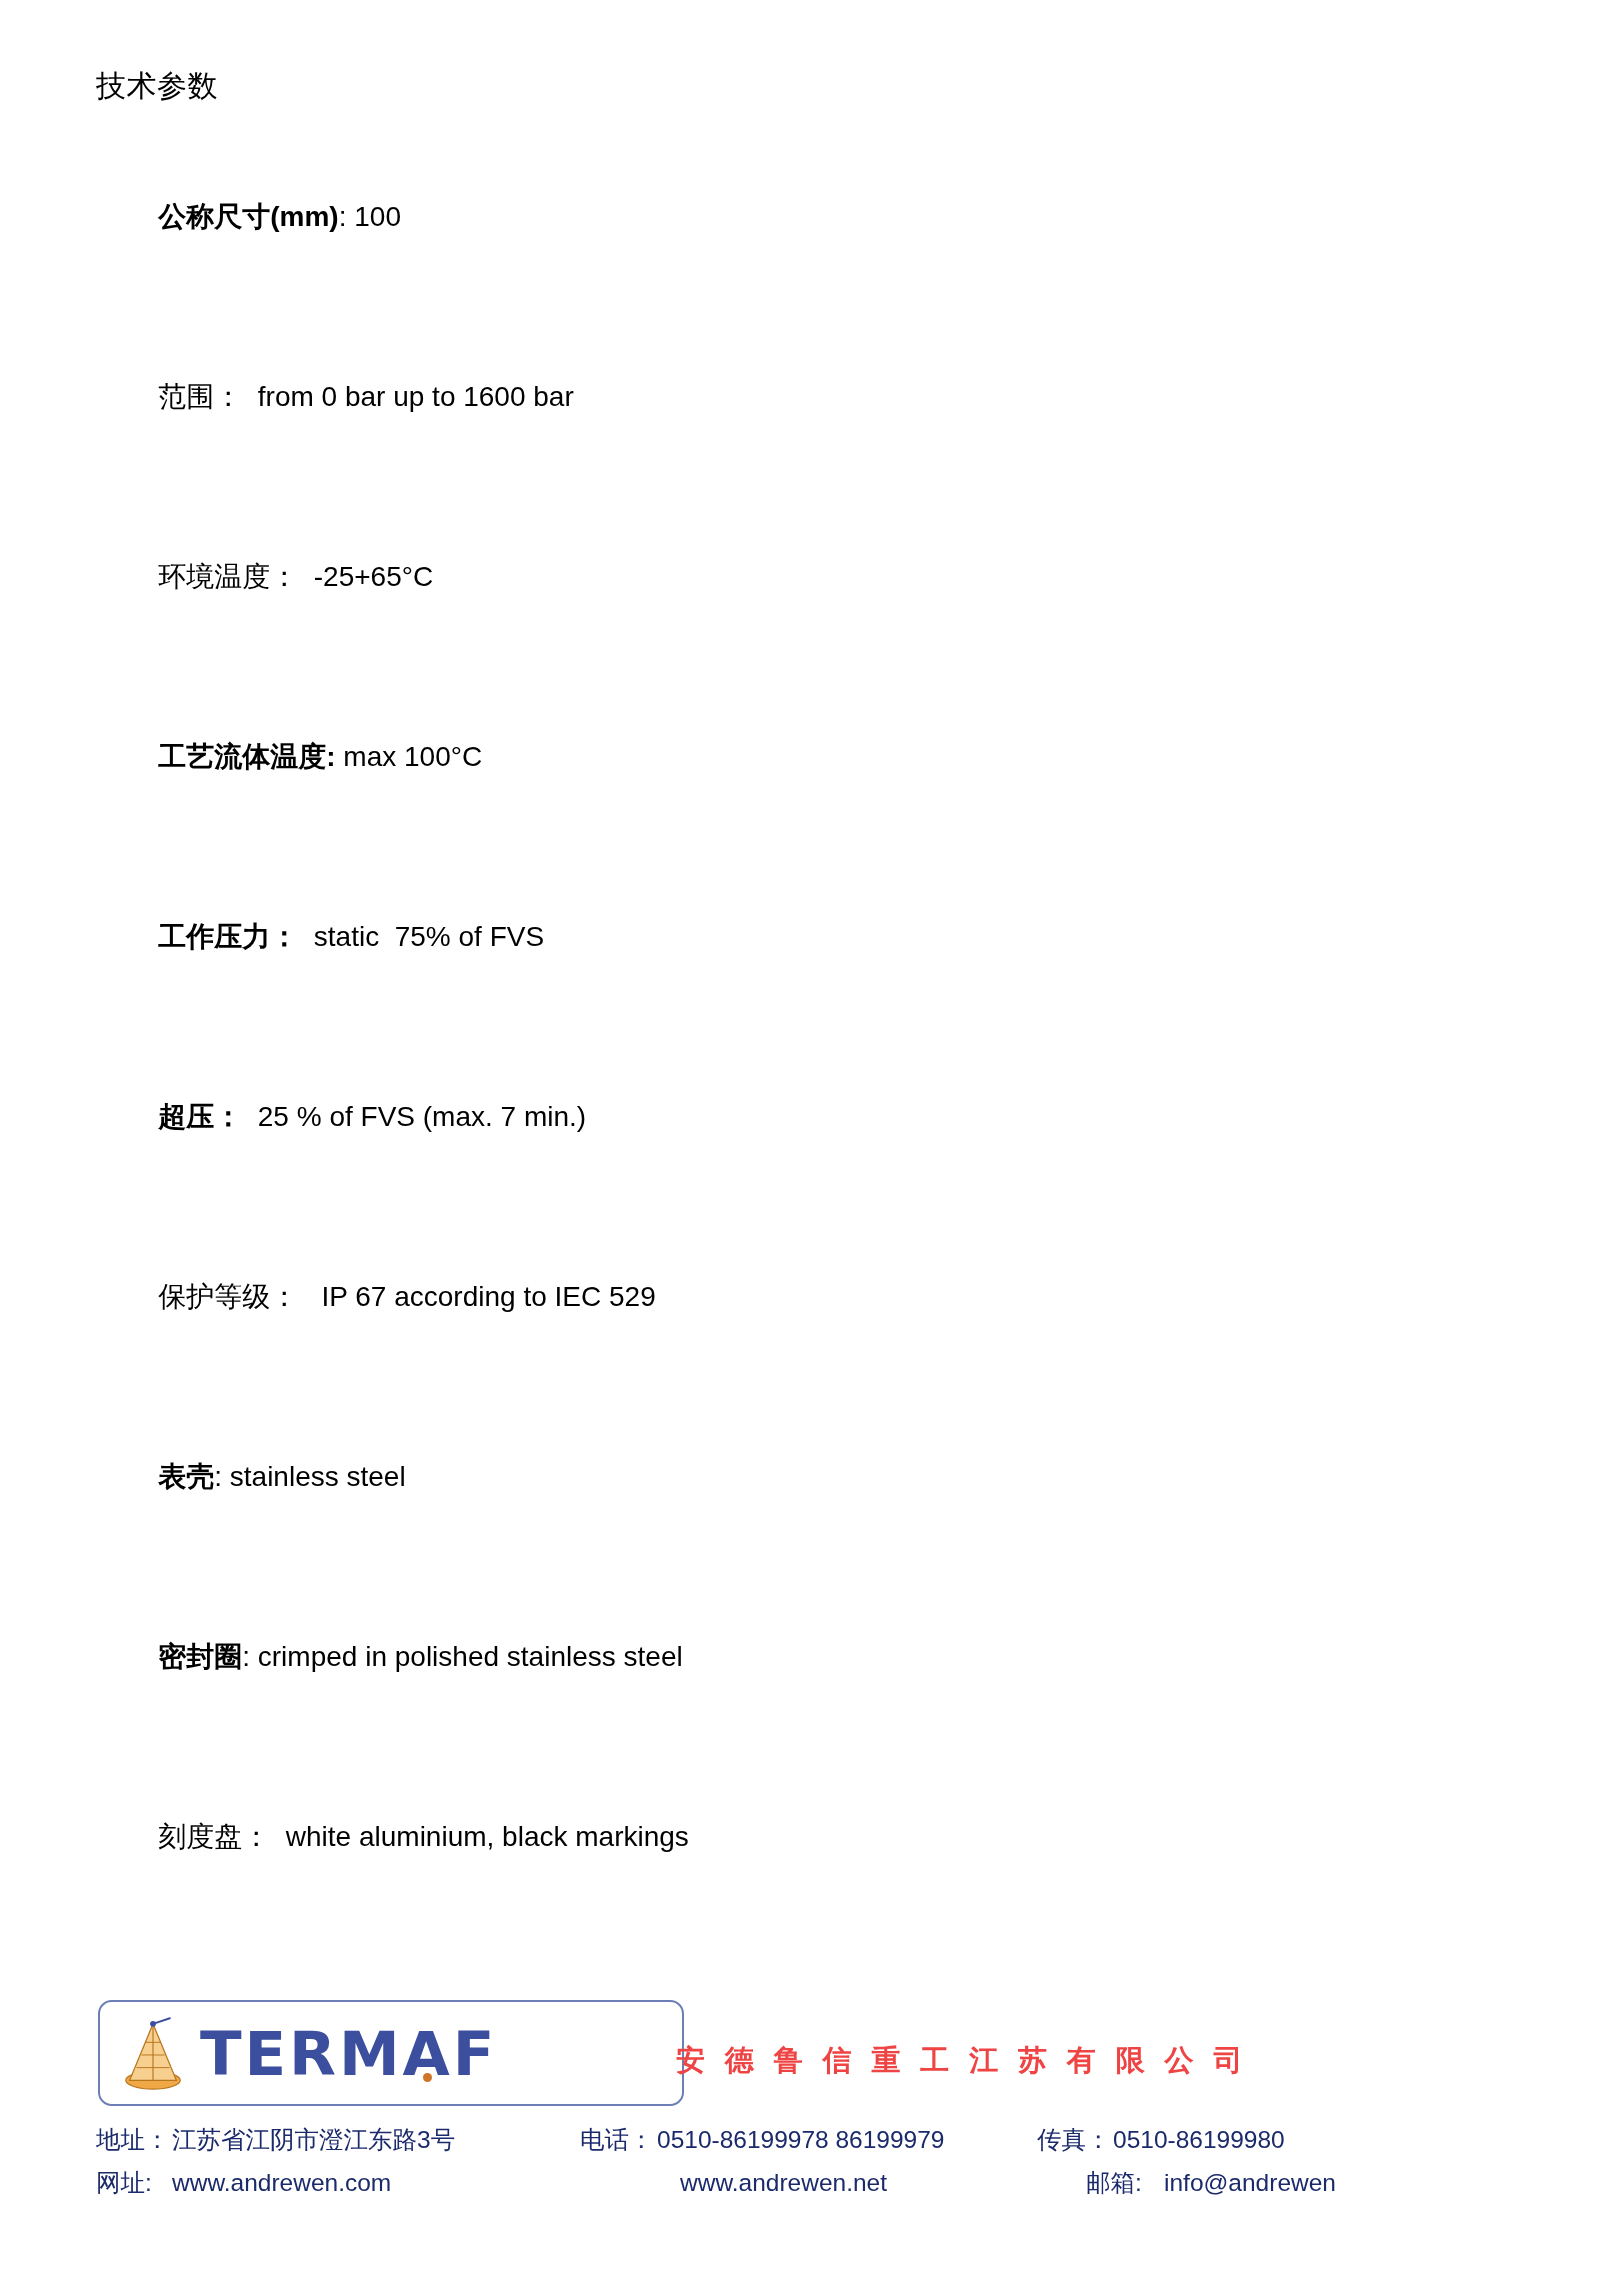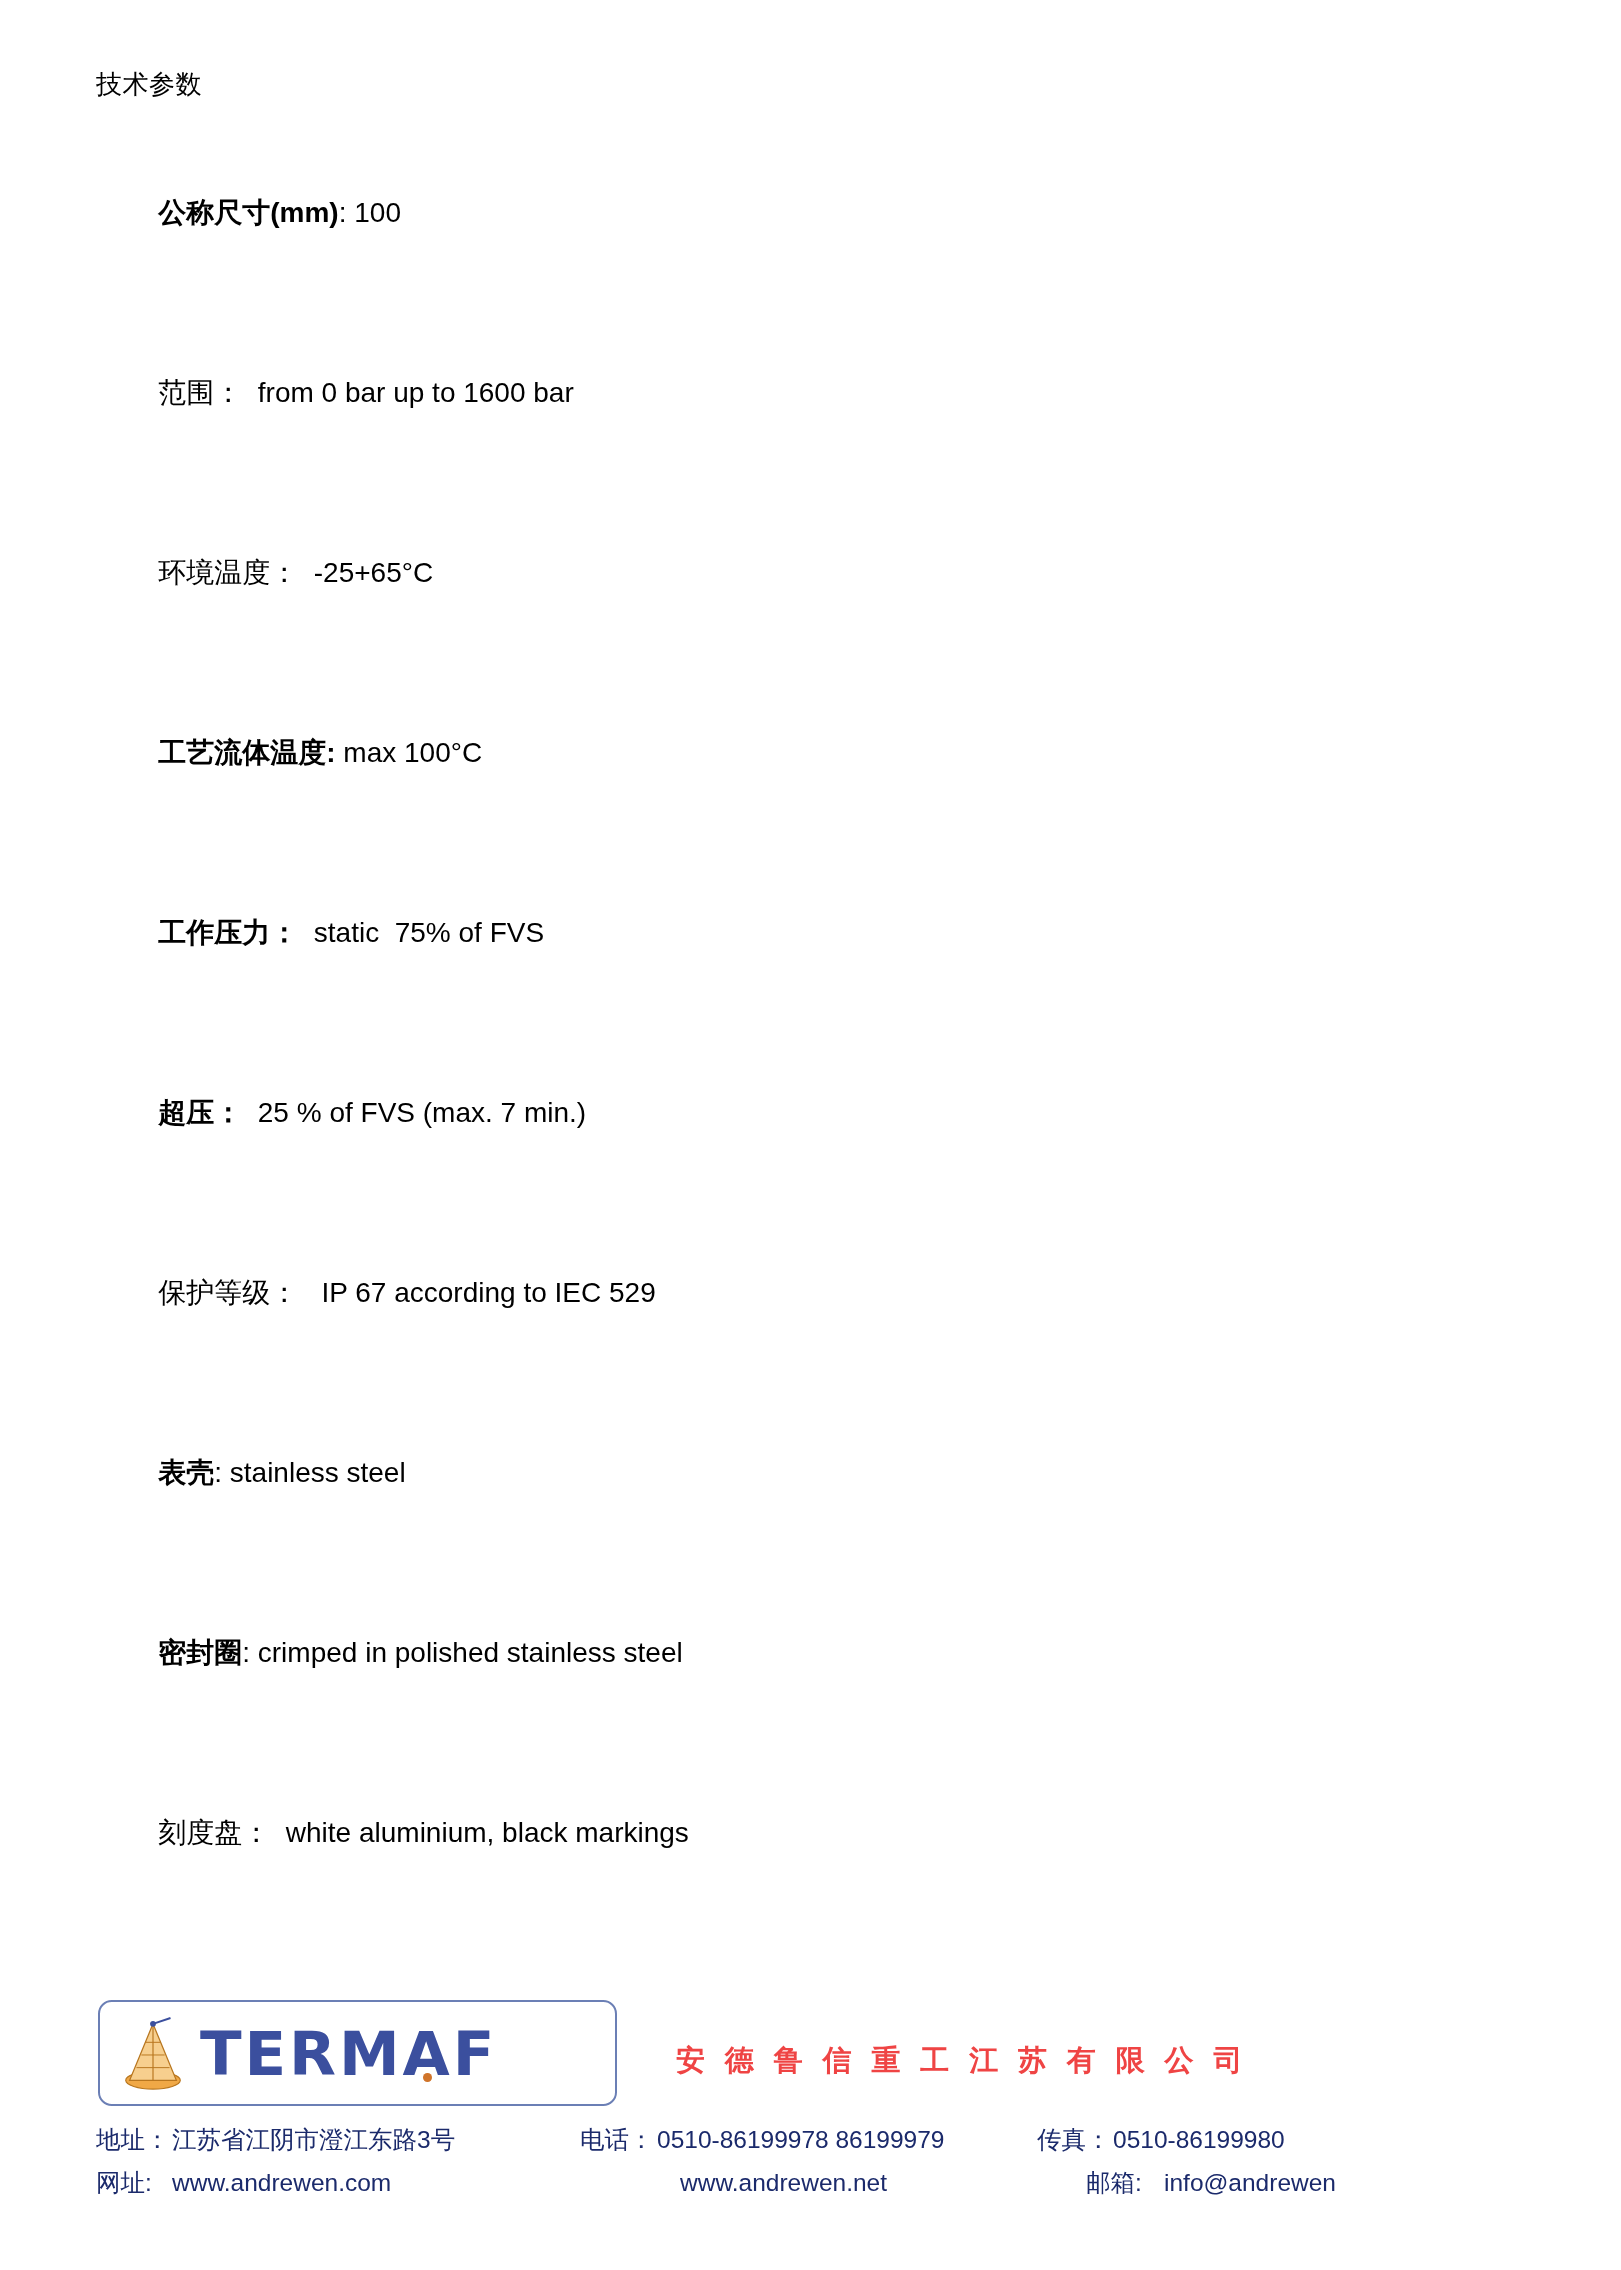--- a/index.html
+++ b/index.html
@@ -23,21 +23,21 @@
     box-sizing: border-box;
     padding: 0;
   }
   .content {
     position: absolute;
     left: 96px;
     top: 71px;
     width: 1431px;
   }
   .section-title {
-    font-size: 26px;
+    font-size: 30px;
     line-height: 1.0;
     margin-bottom: 25.5px;
     letter-spacing: 0.5px;
   }
   .spec-line {
     font-size: 28px;
     line-height: 60px;
     white-space: pre-wrap;
   }
   .spec-line .lbl {
@@ -51,21 +51,21 @@
   .footer {
     position: absolute;
     left: 0;
     top: 2000px;
     width: 1621px;
   }
   .logo-box {
     position: absolute;
     left: 98px;
     top: 0px;
-    width: 519px;
+    width: 586px;
     height: 106px;
     border: 2px solid #6b7fb5;
     border-radius: 13.7px;
     box-sizing: border-box;
     background: #ffffff;
   }
   .logo-inner {
     position: relative;
     width: 100%;
     height: 100%;

